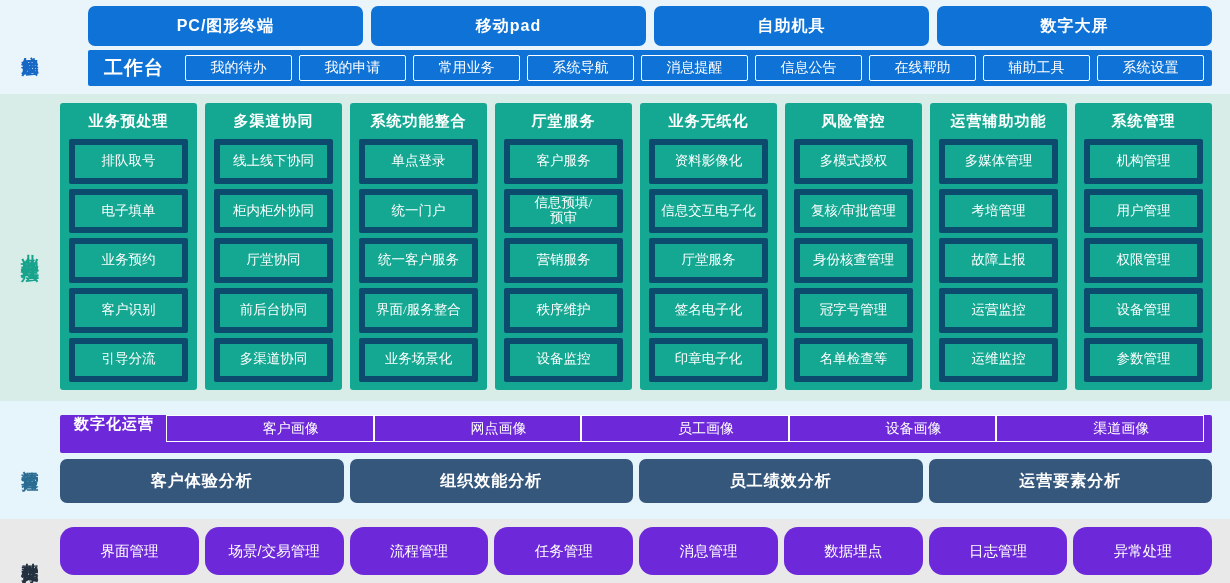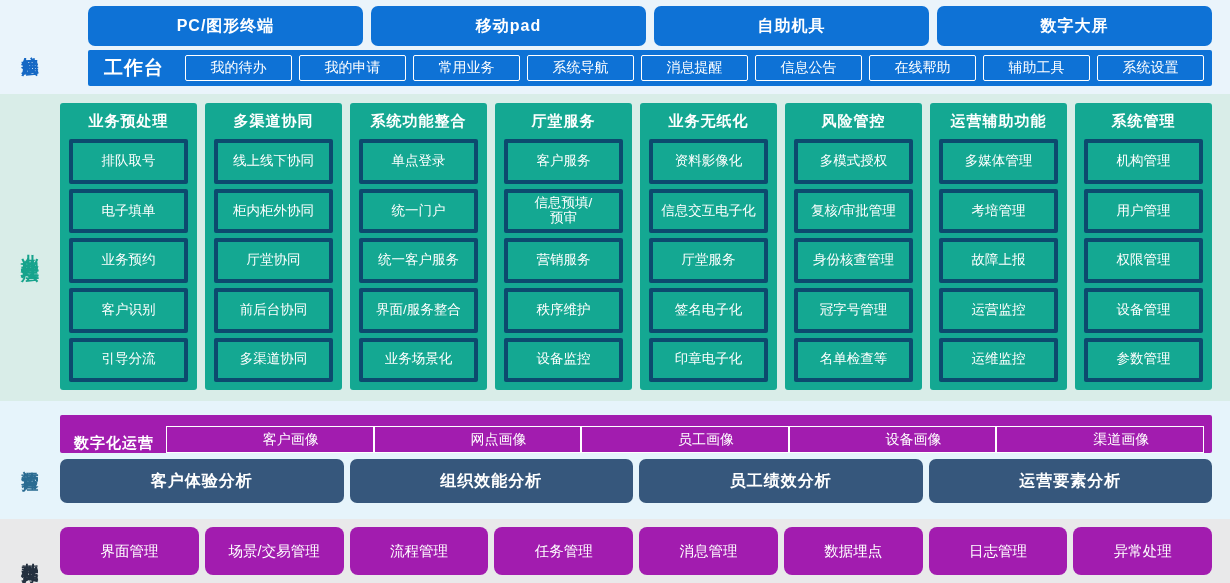--- a/index.html
+++ b/index.html
@@ -54,31 +54,31 @@
   }
   .biz-col {
     flex: 1 1 0; background: #14a892; border-radius: 3px;
     padding: 7px 9px 8px 9px; display: flex; flex-direction: column; gap: 5px;
   }
   .biz-col-title {
     color: #ffffff; font-size: 15px; font-weight: bold; text-align: center;
     letter-spacing: 1px; padding: 2px 0 3px 0; white-space: nowrap;
   }
   .biz-item {
-    flex: 1 1 0; border: 4px solid #0c4a6e; border-radius: 2px; color: #ffffff;
+    flex: 1 1 0; border: 6px solid #0c4a6e; border-radius: 2px; color: #ffffff;
     font-size: 13.5px; line-height: 1.1; text-align: center;
-    display: flex; align-items: center; justify-content: center; white-space: pre-line;
+    display: flex; align-items: center; justify-content: center; white-space: pre-line; font-family: Liberation Serif, serif;
   }
 
   
   #layer-operation { background: #e6f4fb; height: 127px; padding: 6px 0 8px 0; }
   #layer-operation .layer-label { color: #2b6c92; font-size: 17px; letter-spacing: 1px; }
   #layer-operation .layer-body { gap: 6px; padding-right: 18px; justify-content: center; }
   .ops-bar {
-    height: 38px; background: #a21caf; display: flex; align-items: flex-end;
+    height: 38px; background: #6d28d9; display: flex; align-items: flex-start;
     gap: 0; padding: 0 8px; border-radius: 2px;
   }
   .ops-title {
     color: #fff; font-size: 15px; font-weight: bold; letter-spacing: 1px;
     padding: 0 12px 0 6px; white-space: nowrap;
   }
   .ops-chip {
     flex: 1 1 0; height: 27px; border: 1px solid #ffffff; color: #fff;
     font-size: 14px; display: flex; align-items: center; justify-content: center;
     white-space: nowrap;
@@ -91,21 +91,21 @@
     font-size: 16px; font-weight: bold; letter-spacing: 1px;
   }
 
   
   #layer-foundation { background: #e9e9ea; height: 68px; flex: 1 1 auto; padding: 6px 0; }
   #layer-foundation .layer-label { color: #24303f; font-size: 17px; letter-spacing: 1px; }
   #layer-foundation .layer-body {
     flex-direction: row; gap: 6px; padding-right: 18px; padding-top: 2px; padding-bottom: 2px;
   }
   .found-btn {
-    flex: 1 1 0; background: #a21caf; color: #ffffff; border-radius: 8px;
+    flex: 1 1 0; background: #6d28d9; color: #ffffff; border-radius: 14px;
     display: flex; align-items: center; justify-content: center;
     font-size: 14.5px; white-space: nowrap;
   }
 </style>
 </head>
 <body>
 
 <div id="app">
 
   <section class="layer" id="layer-contact">

